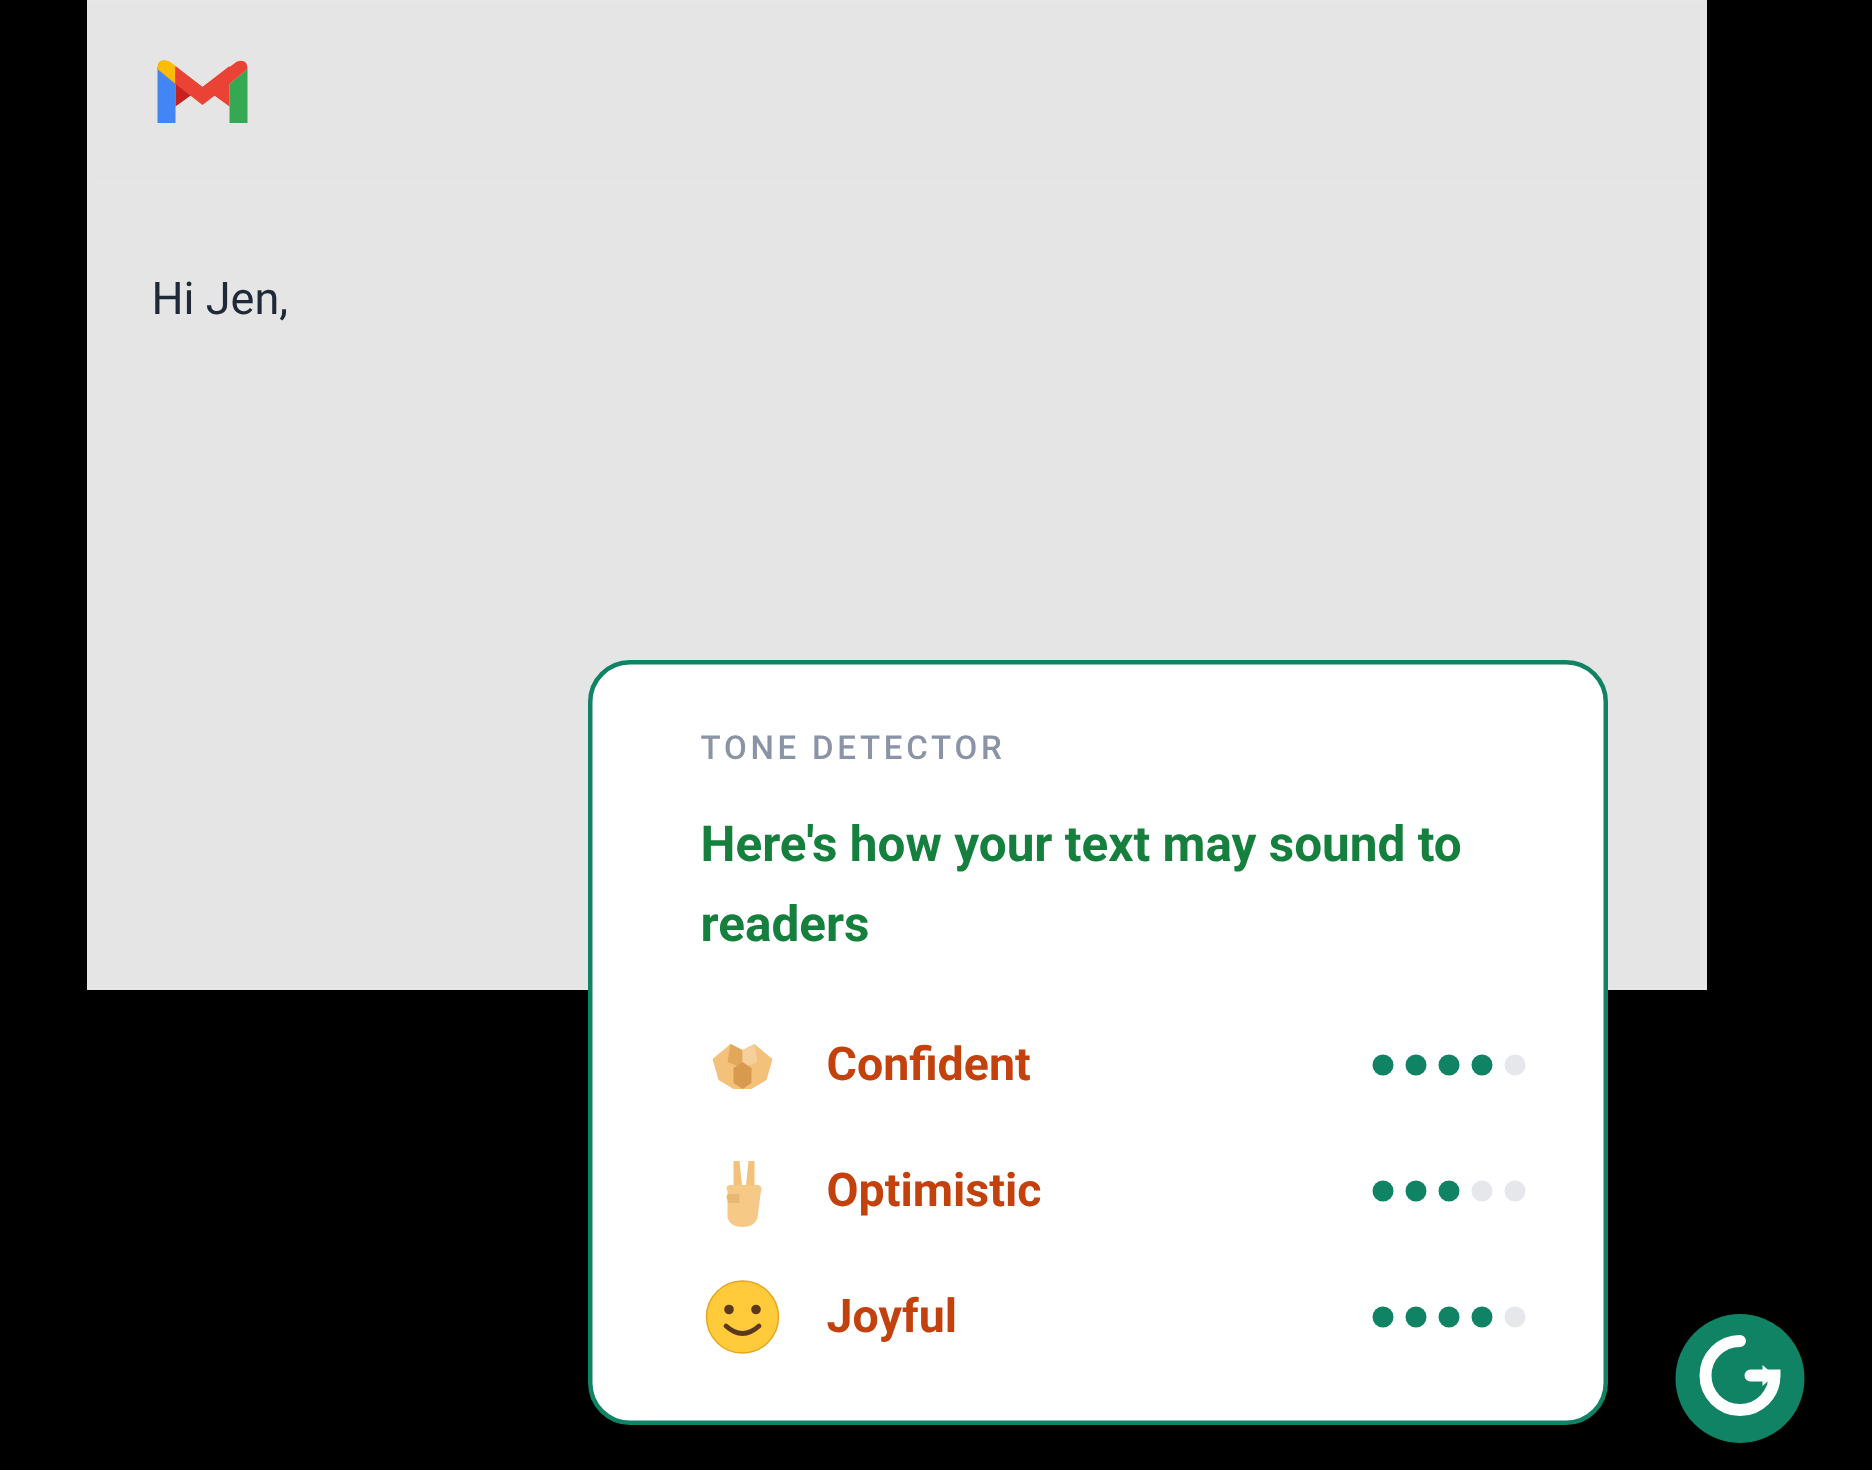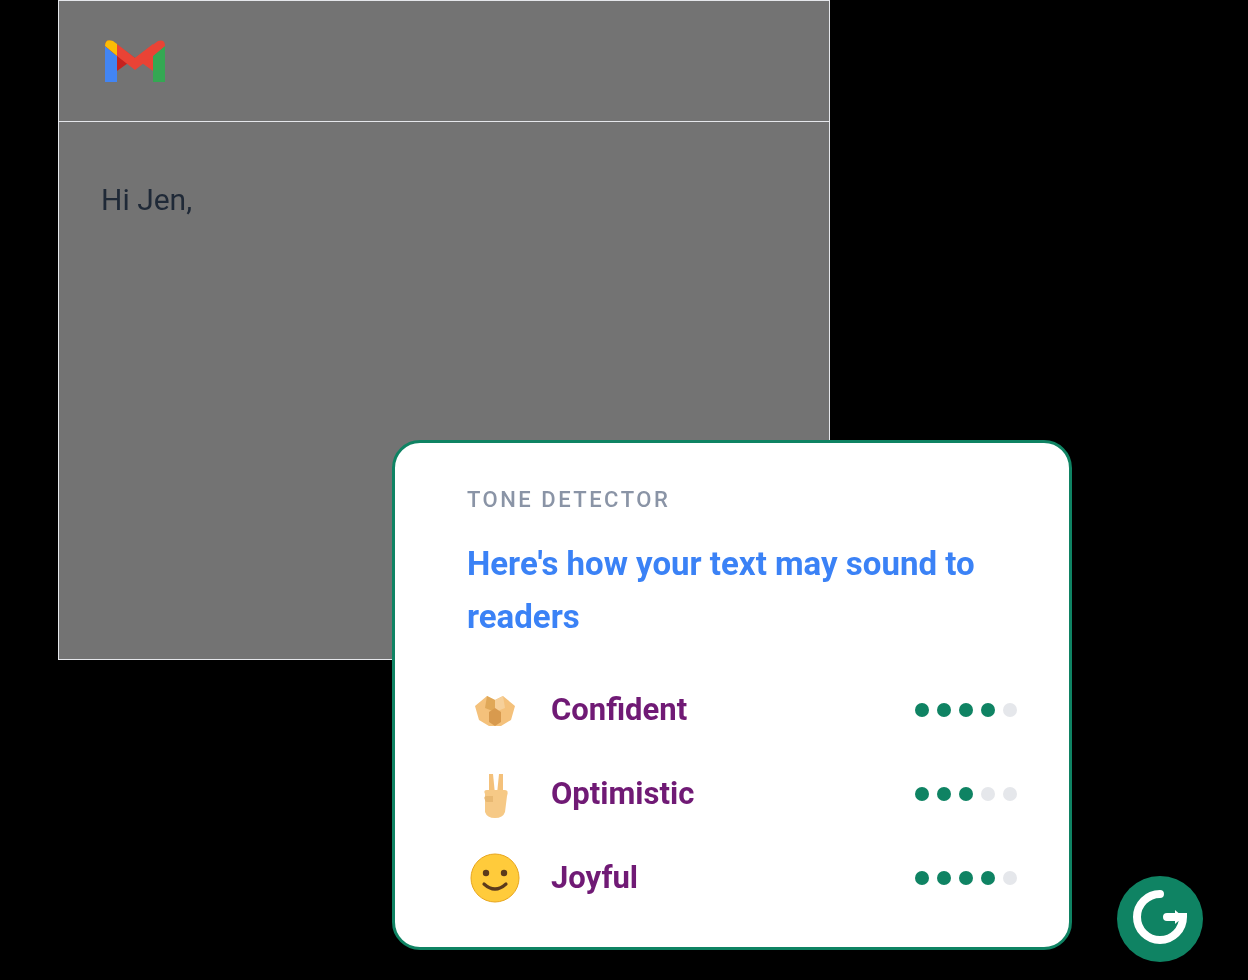--- a/index.html
+++ b/index.html
@@ -1,31 +1,31 @@
 <!DOCTYPE html>
 <html><head>
 <meta charset="utf-8">
 <style>
   html,body{margin:0;padding:0;width:1248px;height:980px;background:#000;font-family:-apple-system,BlinkMacSystemFont,"Segoe UI",Roboto,Helvetica,Arial,sans-serif;overflow:hidden}
   .canvas{position:relative;width:1248px;height:980px}
   
-  .email-card{position:absolute;left:58px;top:0;width:772px;height:660px;background:#737373;border:1px solid #e5e7eb;box-sizing:border-box}
+  .email-card{position:absolute;left:58px;top:0;width:1080px;height:660px;background:#e5e5e5;border:1px solid #e5e7eb;box-sizing:border-box}
   .email-header{height:120px;border-bottom:1px solid #e5e7eb;display:flex;align-items:center;padding-left:42px}
   .gmail-logo{width:68px;height:50px}
   .email-body{padding:50px 42px 42px 42px;color:#1f2937;font-size:30px;line-height:1.85}
   .email-body p{margin:0}
   .email-body p + p{margin-top:30px}
   
   .tone-card{position:absolute;left:392px;top:440px;width:680px;height:510px;background:#fff;border:3px solid #0f8363;border-radius:28px;box-sizing:border-box;padding:44px 52px 38px 72px}
   .tone-label{color:#8a94a6;letter-spacing:2.5px;font-size:22px;font-weight:500}
-  .tone-title{color:#3b82f6;font-size:33px;font-weight:700;line-height:1.6;margin-top:26px}
+  .tone-title{color:#15803d;font-size:33px;font-weight:700;line-height:1.6;margin-top:26px}
   .tone-list{margin-top:24px}
   .tone-row{display:flex;align-items:center;height:84px}
   .tone-emoji{width:56px;height:56px;display:flex;align-items:center;justify-content:center}
-  .tone-name{flex:1;color:#701a75;font-size:31px;font-weight:700;margin-left:28px}
+  .tone-name{flex:1;color:#c2410c;font-size:31px;font-weight:700;margin-left:28px}
   .tone-dots{display:flex;gap:8px}
   .dot{width:14px;height:14px;border-radius:50%;background:#0f8363}
   .dot.off{background:#e5e7eb}
   
   .grammarly-badge{position:absolute;right:45px;bottom:18px;width:86px;height:86px;border-radius:50%;background:#0f8363;display:flex;align-items:center;justify-content:center}
   .grammarly-badge svg{width:58px;height:58px}
 </style>
 </head>
 <body>
 

